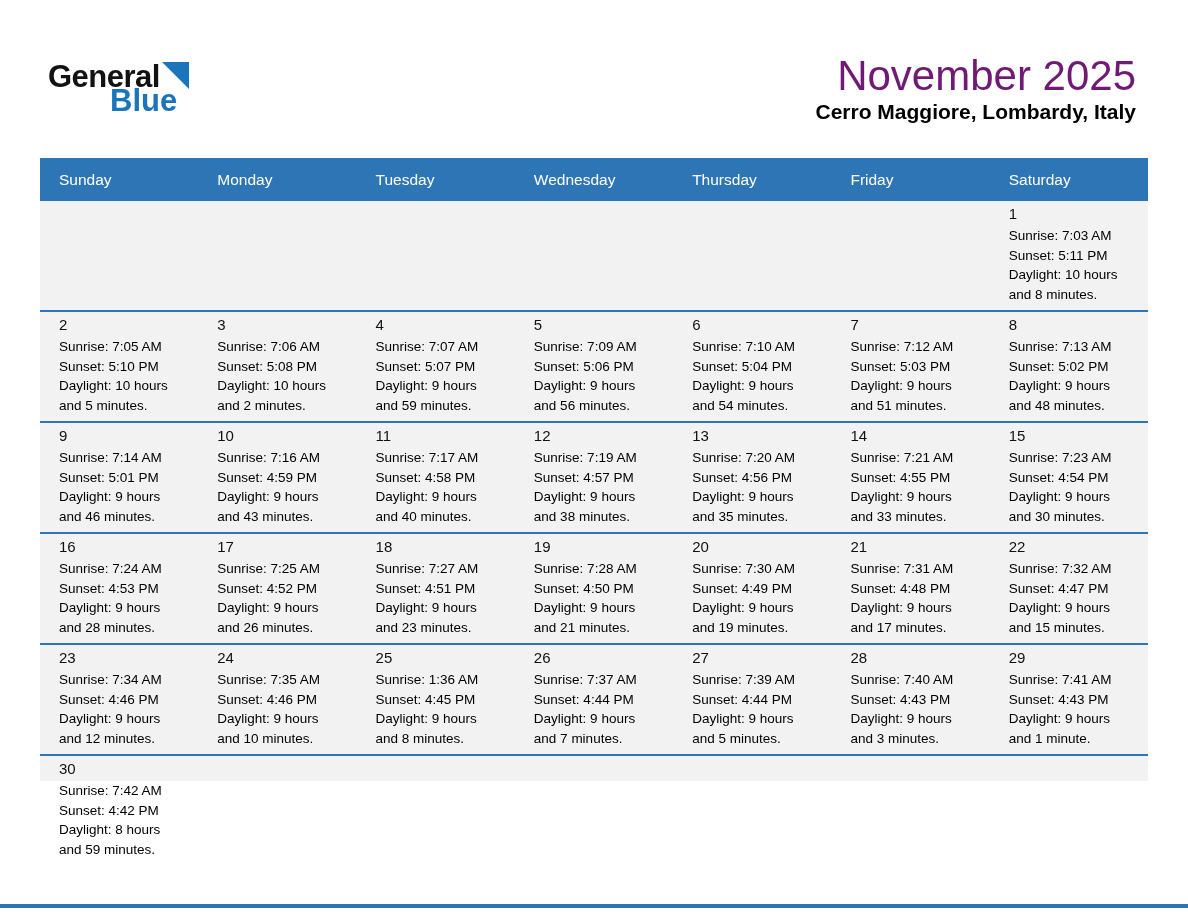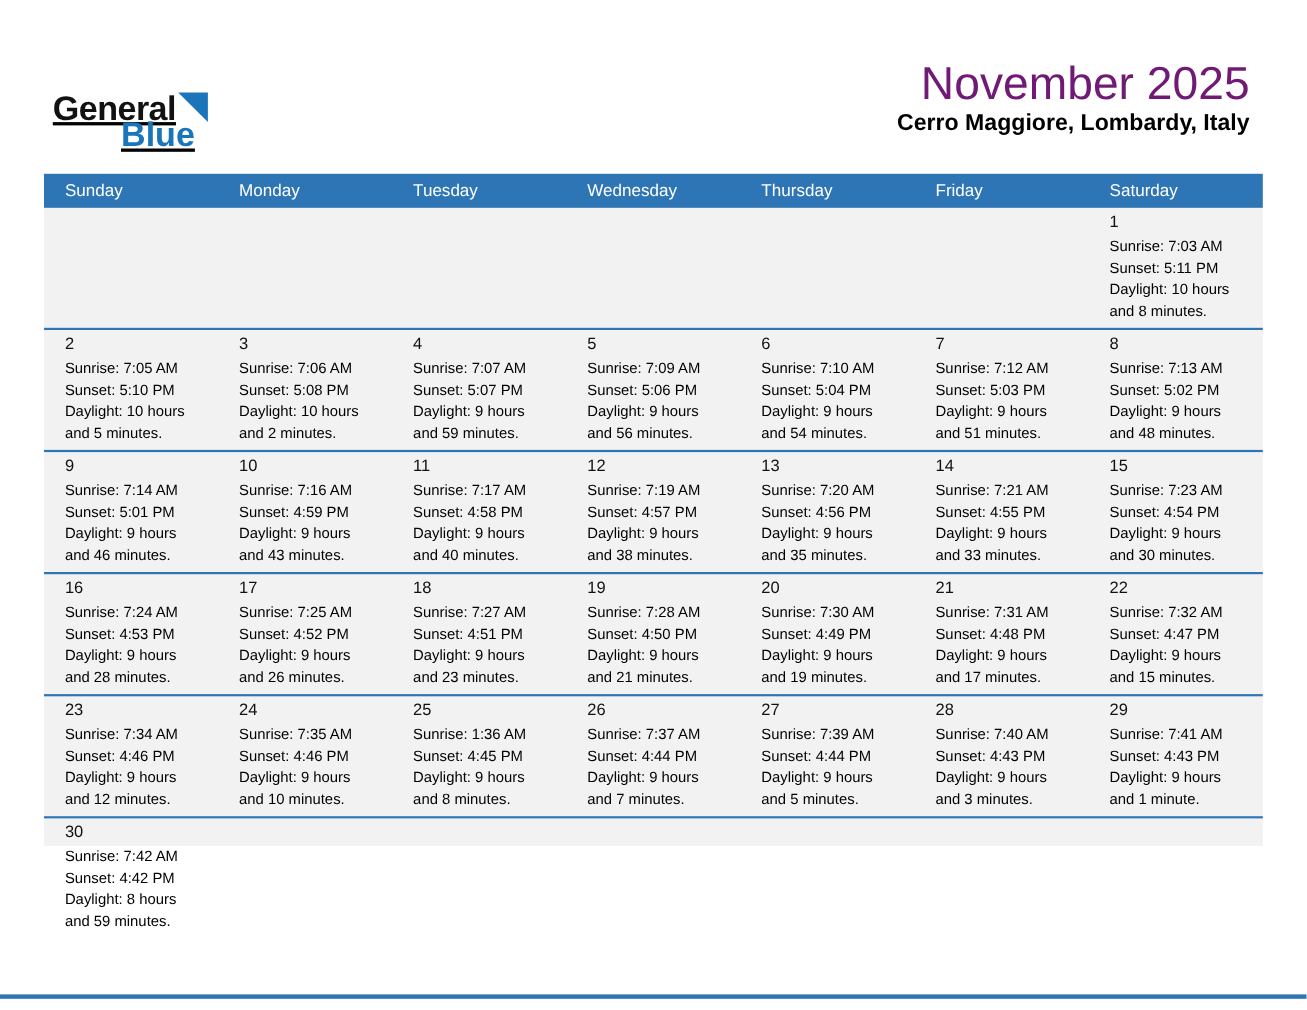--- a/index.html
+++ b/index.html
@@ -10,32 +10,32 @@
   html,body{margin:0;padding:0;background:#fff;}
   .page{
     position:relative;
     width:1188px;
     height:918px;
     background:#fff;
     font-family:"Liberation Sans", sans-serif;
     overflow:hidden;
   }
   
-  .logo{position:absolute;left:48px;top:84px;text-decoration:underline;}
+  .logo{position:absolute;left:48px;top:62px;}
   .logo-row{display:flex;align-items:flex-start;}
   .logo-general{font-size:31px;font-weight:700;color:#121212;letter-spacing:-0.5px;line-height:30px;}
   .logo-triangle{width:0;height:0;border-top:27px solid var(--logo-blue);border-left:27px solid transparent;margin-left:2px;}
   .logo-blue-text{font-size:31px;font-weight:700;color:var(--logo-blue);line-height:30px;margin:-6px 0 0 62px;}
   
   .titles{position:absolute;right:52px;top:52px;text-align:right;}
   .month-title{font-size:42px;font-weight:400;color:#701a75;line-height:48px;}
   .location{font-size:21px;font-weight:700;color:#000;margin-top:0;}
   
   .calendar{position:absolute;left:40px;right:40px;top:158px;}
-  .weekday-row{display:grid;grid-template-columns:repeat(7,1fr);background:var(--blue);height:31px;align-items:center;}
+  .weekday-row{display:grid;grid-template-columns:repeat(7,1fr);background:var(--blue);height:43px;align-items:center;}
   .weekday{color:#fff;font-size:15.5px;padding-left:19px;font-weight:400;}
   .week{display:grid;grid-template-columns:repeat(7,1fr);background:var(--row-bg);min-height:107px;border-top:2px solid var(--blue);}
   .week--first{border-top:none;}
   .week--last{background:linear-gradient(to bottom,var(--row-bg) 0,var(--row-bg) 25px,#fff 25px);min-height:0;}
   .cell{padding:1px 8px 6px 19px;}
   .daynum{font-size:15px;color:#111;line-height:24px;}
   .line{font-size:13.5px;line-height:19.5px;color:#000;white-space:nowrap;}
   
   .bottom-rule{position:absolute;left:0;right:0;bottom:10px;height:4px;background:var(--blue);}
 </style>

